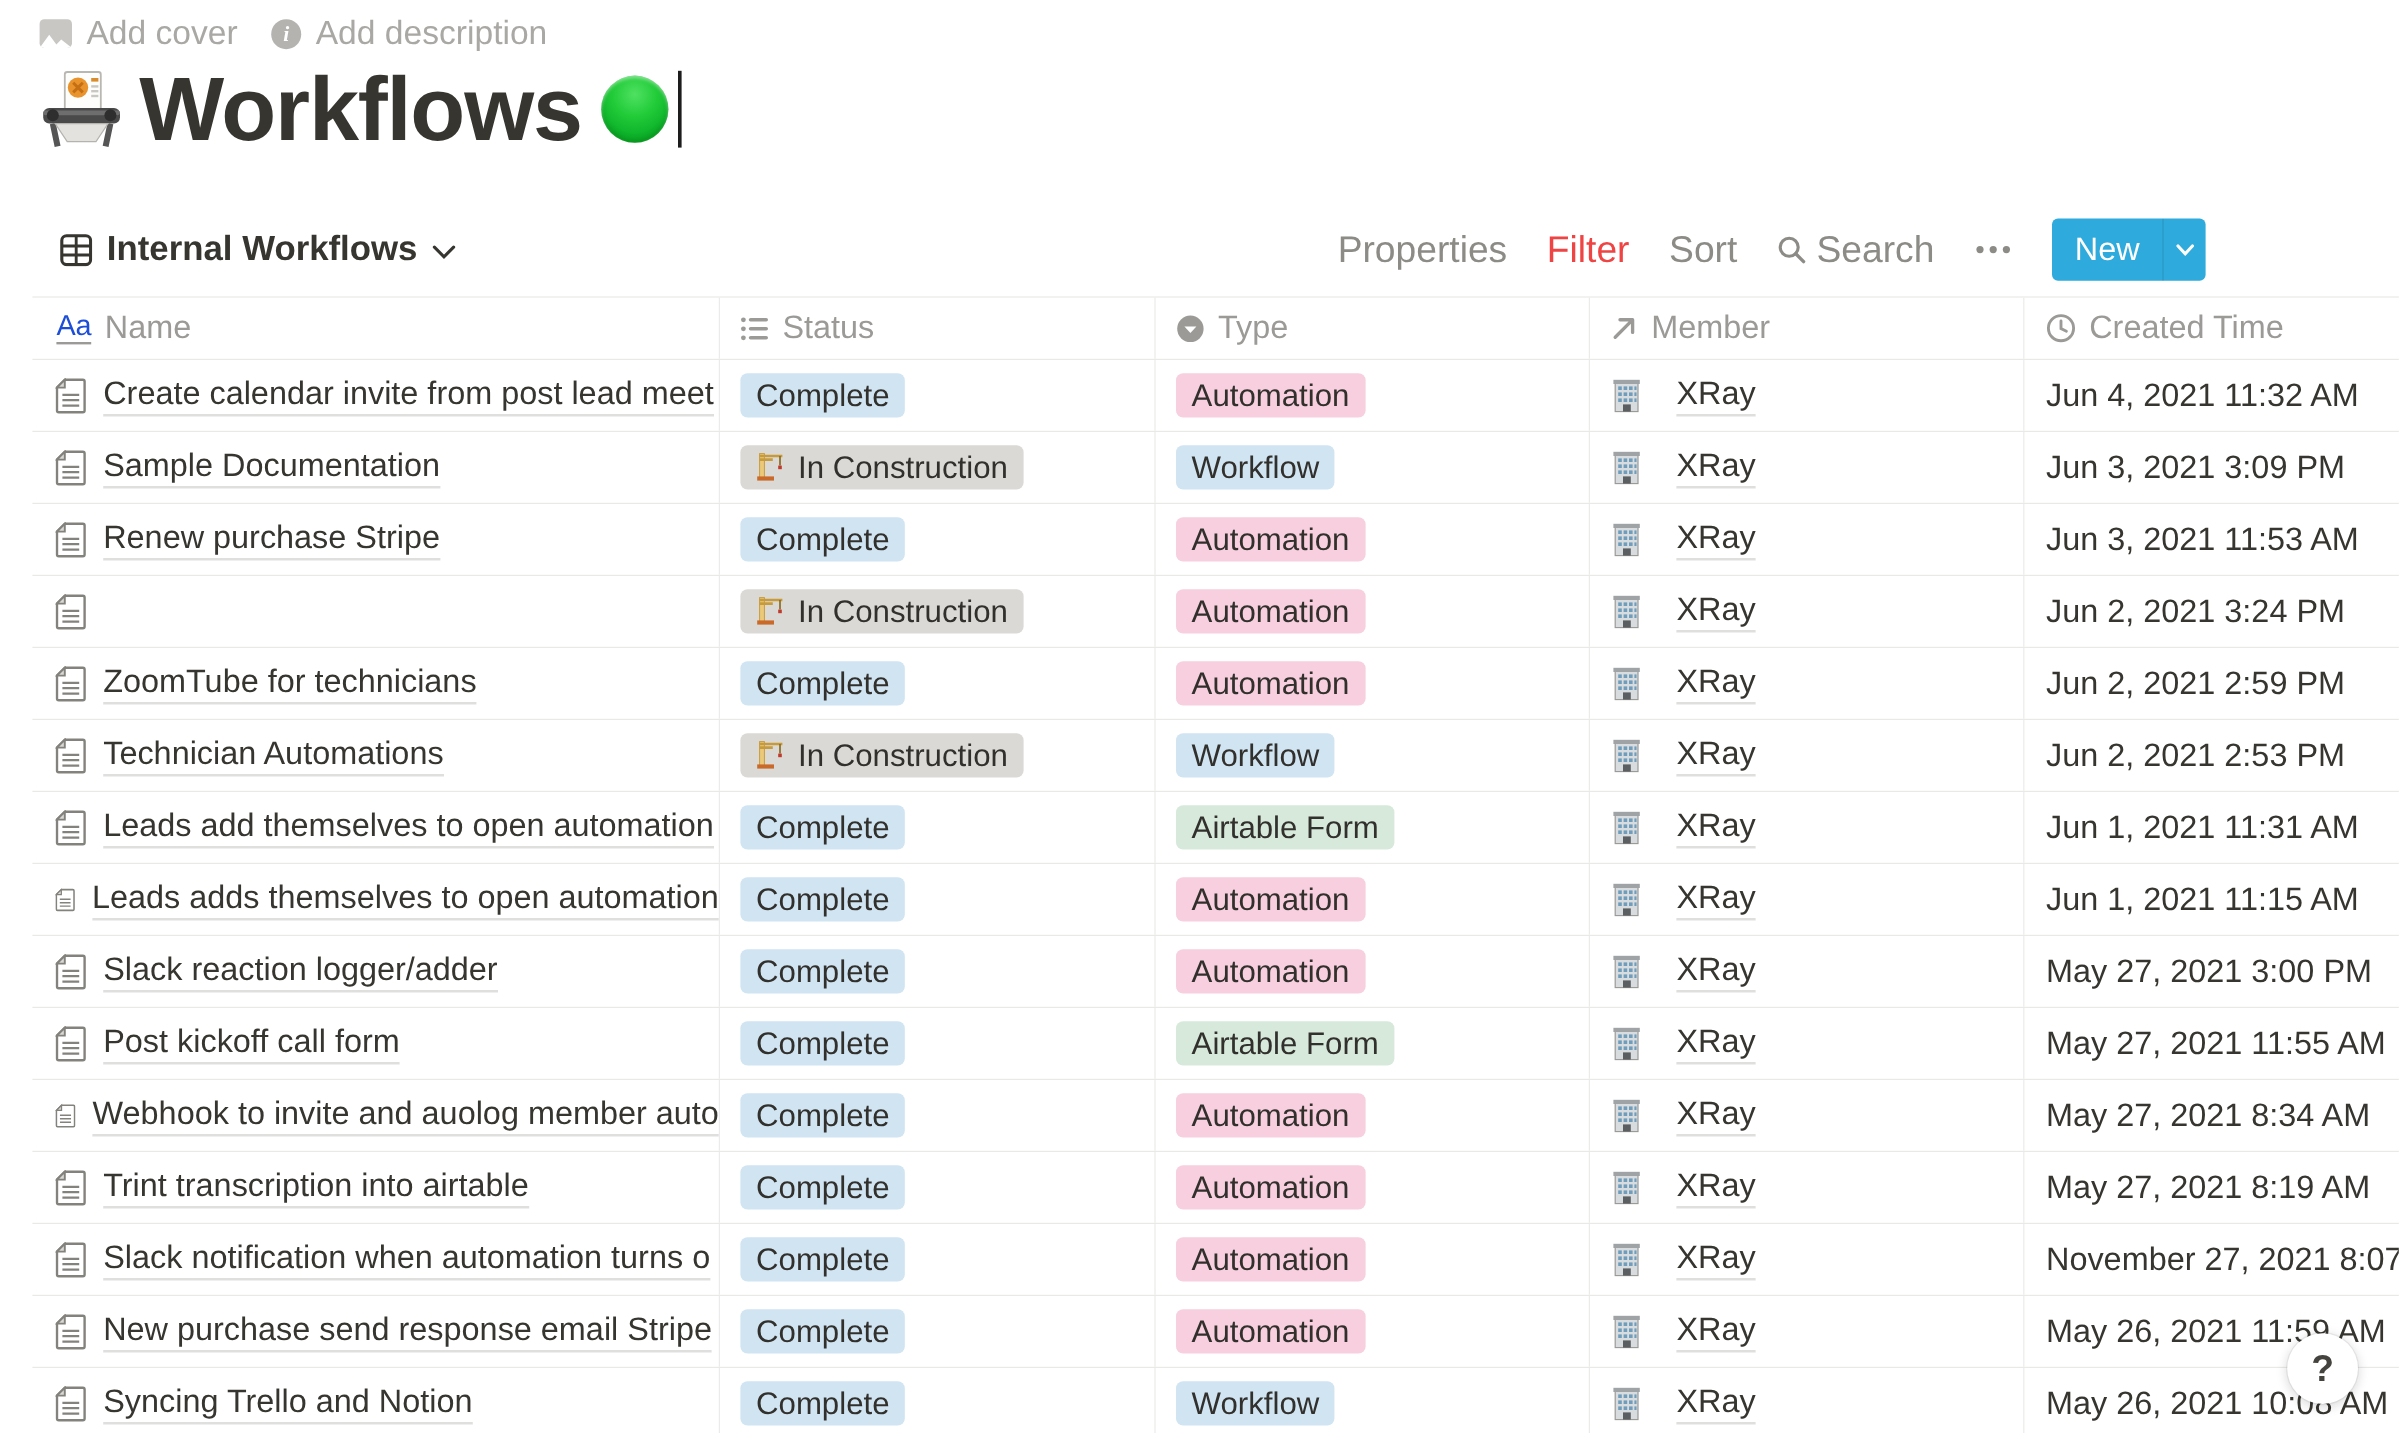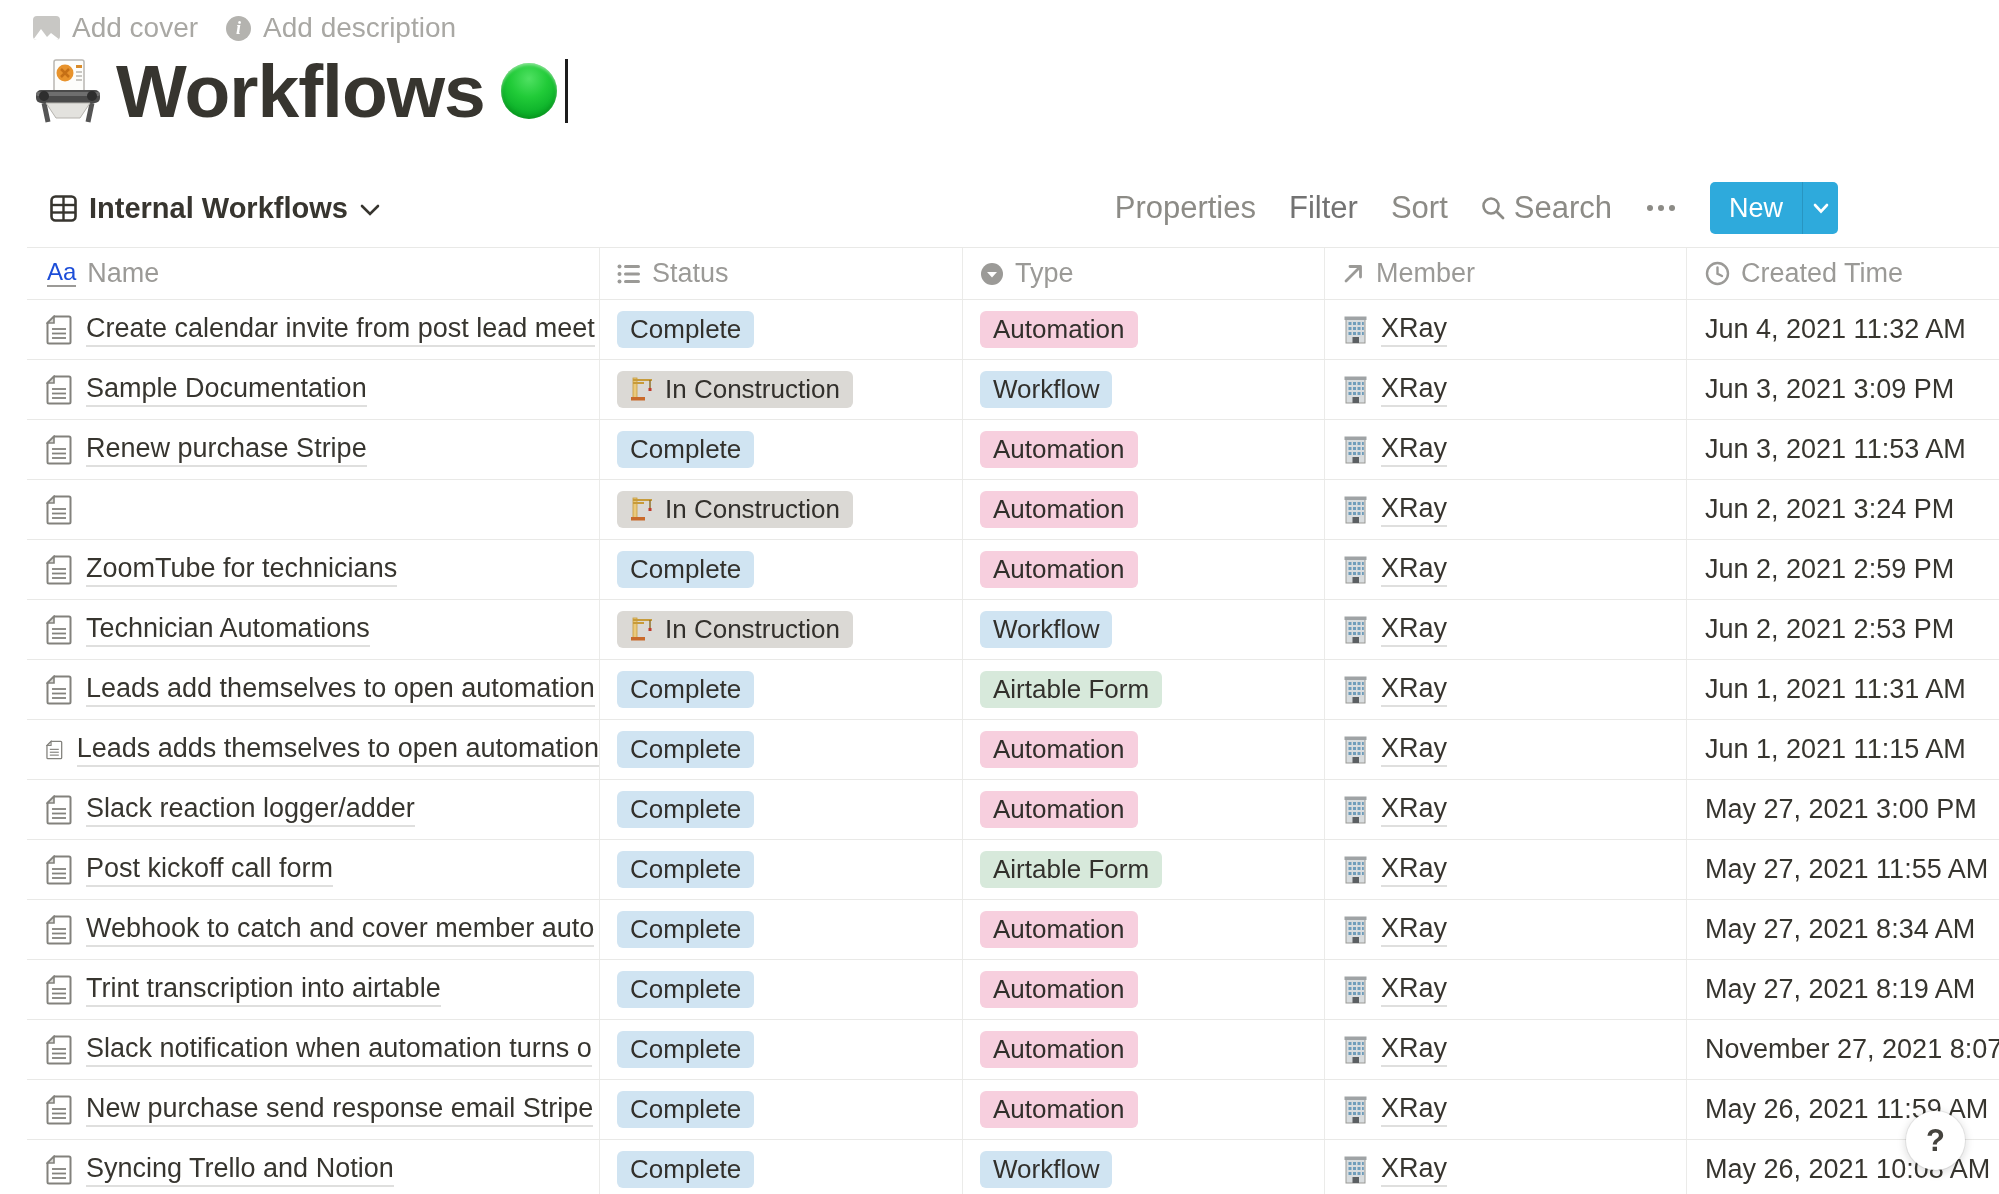--- a/index.html
+++ b/index.html
@@ -21,21 +21,21 @@
     background:radial-gradient(circle at 50% 28%, #4fe162 0%, #21cb38 38%, #0db22a 70%, #07a423 100%);
     box-shadow:inset 0 2px 3px rgba(255,255,255,.45), inset 0 -3px 4px rgba(0,80,0,.25); }
   .caret { width:3px; height:64px; background:#1d1d1d; margin-left:8px; }
 
   
   .view-bar { position:absolute; top:180px; left:0; width:100%; height:56px; }
   .view-left { position:absolute; left:50px; top:0; height:56px; display:flex; align-items:center; gap:12px; cursor:pointer; }
   .view-name { font-size:29px; font-weight:700; color:#37352F; }
   .view-right { position:absolute; right:161px; top:0; height:56px; display:flex; align-items:center; gap:33px; }
   .tb-item { font-size:31px; color:#8C8B86; cursor:pointer; white-space:nowrap; }
-  .tb-item.active { color:#737373;text-align:center; }
+  .tb-item.active { color:#ef4444;text-align:center; }
   .tb-search { display:flex; align-items:center; gap:8px; }
   .dots { display:flex; gap:5px; align-items:center; cursor:pointer; padding:4px 2px; }
   .dots i { width:6px; height:6px; border-radius:50%; background:#8C8B86; }
   .new-btn { display:flex; align-items:stretch; height:52px; border-radius:5px; overflow:hidden;
     background:#2EAADC; color:#fff; cursor:pointer; }
   .new-btn .nb-label { display:flex; align-items:center; padding:0 19px; font-size:27px; font-weight:500; }
   .new-btn .nb-arrow { display:flex; align-items:center; justify-content:center; width:36px; border-left:1px solid rgba(0,0,0,.12); }
 
   
   .table { position:absolute; top:247px; left:27px; width:1972px; }
@@ -45,21 +45,21 @@
   .cell { display:flex; align-items:center; overflow:hidden; white-space:nowrap; padding-left:17px; }
   .cell.v { border-right:1px solid #EBEBE9; }
   .h-cell { gap:11px; color:#9B9A97; font-size:27px; cursor:pointer; }
   .h-cell .aa { font-size:24px; color:#1d4ed8; border-bottom:2px solid #9B9A97; line-height:1; padding-bottom:1px; font-weight:400; }
   .name-cell { padding-left:19px; gap:14px; cursor:pointer; }
   .name-text { font-size:27px; font-weight:500; color:#37352F; border-bottom:2px solid rgba(55,53,47,.16); padding-bottom:1px; }
   .tag { display:inline-flex; align-items:center; gap:9px; font-size:26px; color:#32302C;
     padding:4px 13px; border-radius:6px; line-height:1.15; white-space:nowrap; }
   .tag .crane { display:none; }
   .tag.has-crane .crane { display:inline-block; }
-  .member-cell { gap:12px; cursor:pointer; }
+  .member-cell { gap:28px; cursor:pointer; }
   .member-text { font-size:27px; font-weight:500; color:#37352F; border-bottom:2px solid rgba(55,53,47,.16); padding-bottom:1px; }
   .created-cell { font-size:27px; color:#37352F; padding-left:18px; }
 
   
   .help-btn { position:absolute; left:1906px; top:1111px; width:59px; height:59px; border-radius:50%;
     background:#fff; box-shadow:0 2px 10px rgba(15,15,15,.18), 0 0 0 1px rgba(15,15,15,.06);
     display:flex; align-items:center; justify-content:center; font-size:31px; font-weight:600; color:#45433E; cursor:pointer; }
 
   svg { display:block; }
 </style>
@@ -697,21 +697,21 @@
 
   <div class="t-row">
     <div class="cell name-cell v">
       <svg width="26" height="30" viewBox="0 0 26 30">
         <path d="M8 1.5 H23 A1.5 1.5 0 0 1 24.5 3 V27 A1.5 1.5 0 0 1 23 28.5 H3 A1.5 1.5 0 0 1 1.5 27 V8 Z" fill="#ffffff" stroke="#83827D" stroke-width="2"></path>
         <path d="M8 1.5 V8 H1.5 Z" fill="#d9d8d4" stroke="#83827D" stroke-width="1.6"></path>
         <line x1="6" y1="14" x2="20" y2="14" stroke="#83827D" stroke-width="1.8"></line>
         <line x1="6" y1="18.5" x2="20" y2="18.5" stroke="#83827D" stroke-width="1.8"></line>
         <line x1="6" y1="23" x2="20" y2="23" stroke="#83827D" stroke-width="1.8"></line>
       </svg>
-      <span class="name-text">Webhook to catch and cover member auto</span>
+      <span class="name-text">Webhook to invite and auolog member auto</span>
     </div>
     <div class="cell v">
       <span class="tag tag-status" style="background: rgb(208, 228, 242);">
 
         <span class="tag-label">Complete</span>
       </span>
     </div>
     <div class="cell v">
       <span class="tag tag-type" style="background: rgb(247, 207, 222);">
         <span class="tag-label">Automation</span>

